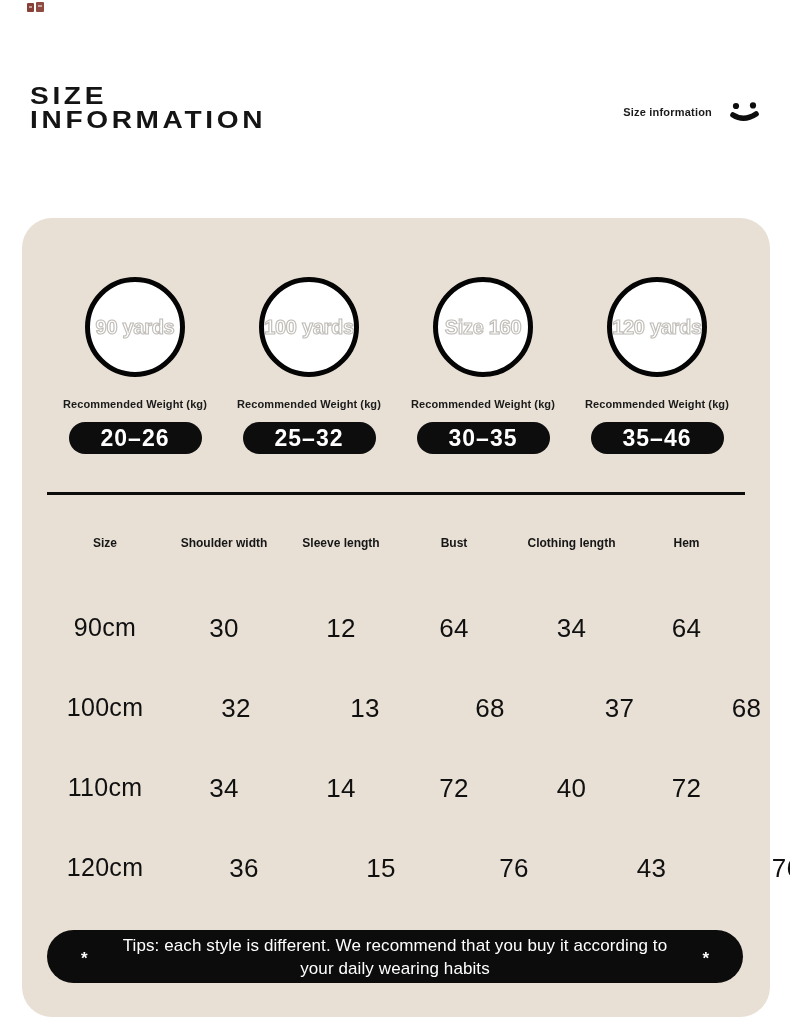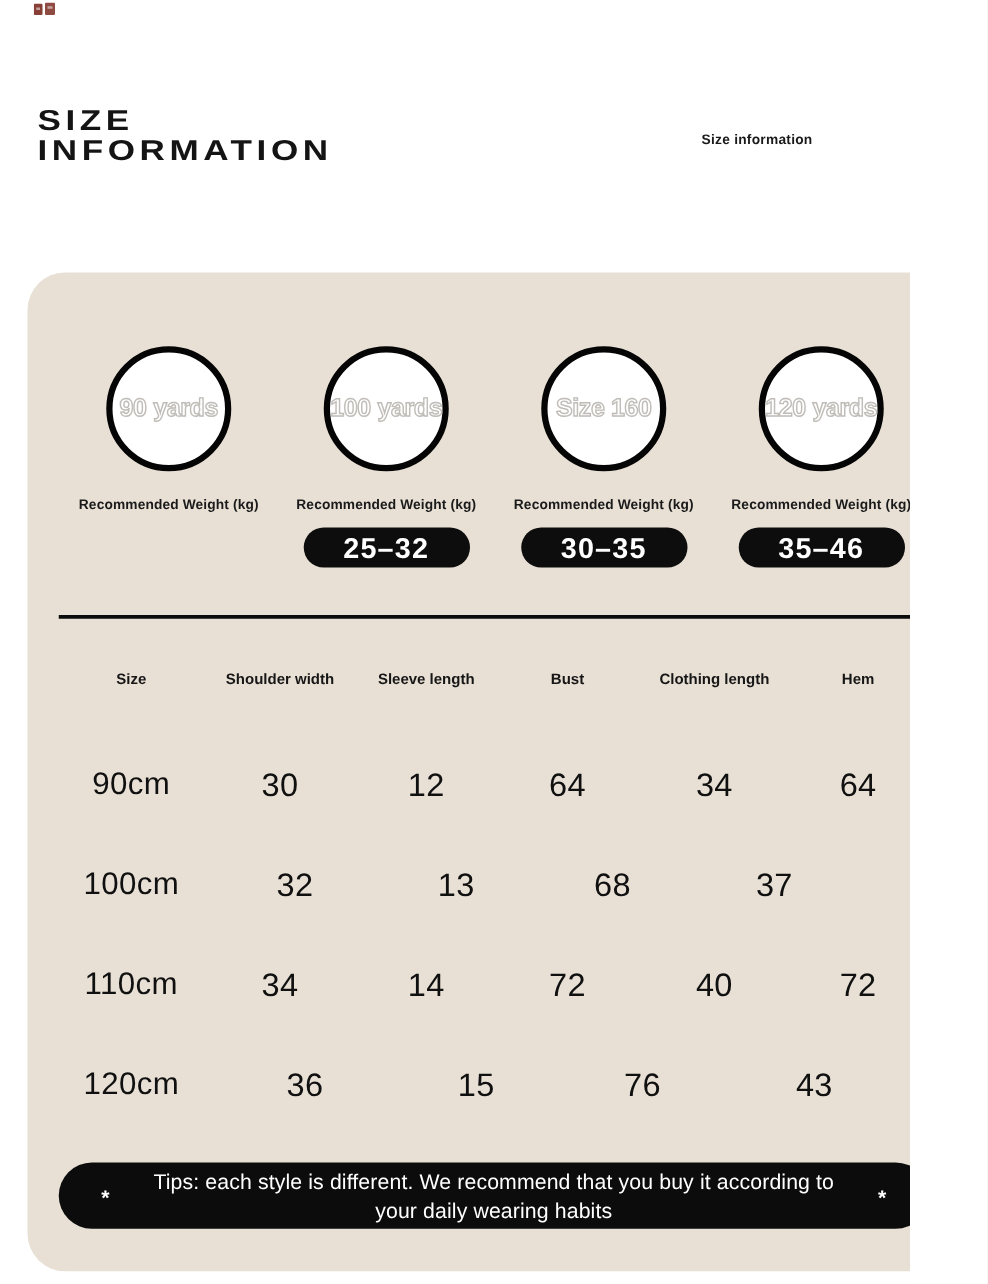--- a/index.html
+++ b/index.html
@@ -1,17 +1,17 @@
 <!DOCTYPE html>
 <html><head>
 <meta charset="utf-8">
 <style>
   html,body { margin:0; padding:0; background:#ffffff; }
   .page {
-    position:relative; width:728px; height:1027px; background:#ffffff;
+    position:relative; width:790px; height:1027px; background:#ffffff;
     font-family:"Liberation Sans", sans-serif; color:#111; overflow:hidden;
   }
 
   
   .corner-mark { position:absolute; left:27px; top:2px; width:18px; height:12px; }
 
   
   .title {
     position:absolute; left:30px; top:84px;
     font-size:23px; font-weight:900; line-height:24px; letter-spacing:3px;
@@ -117,20 +117,21 @@
 
   <div class="card">
 
     <div class="sizes-row">
 
       <div class="size-col">
         <div class="size-circle">
           <span>90 yards</span>
         </div>
         <div class="weight-label">Recommended Weight (kg)</div>
+        <div class="weight-pill">20–26</div>
       </div>
 
       <div class="size-col">
         <div class="size-circle">
           <span>100 yards</span>
         </div>
         <div class="weight-label">Recommended Weight (kg)</div>
         <div class="weight-pill">25–32</div>
       </div>
 

